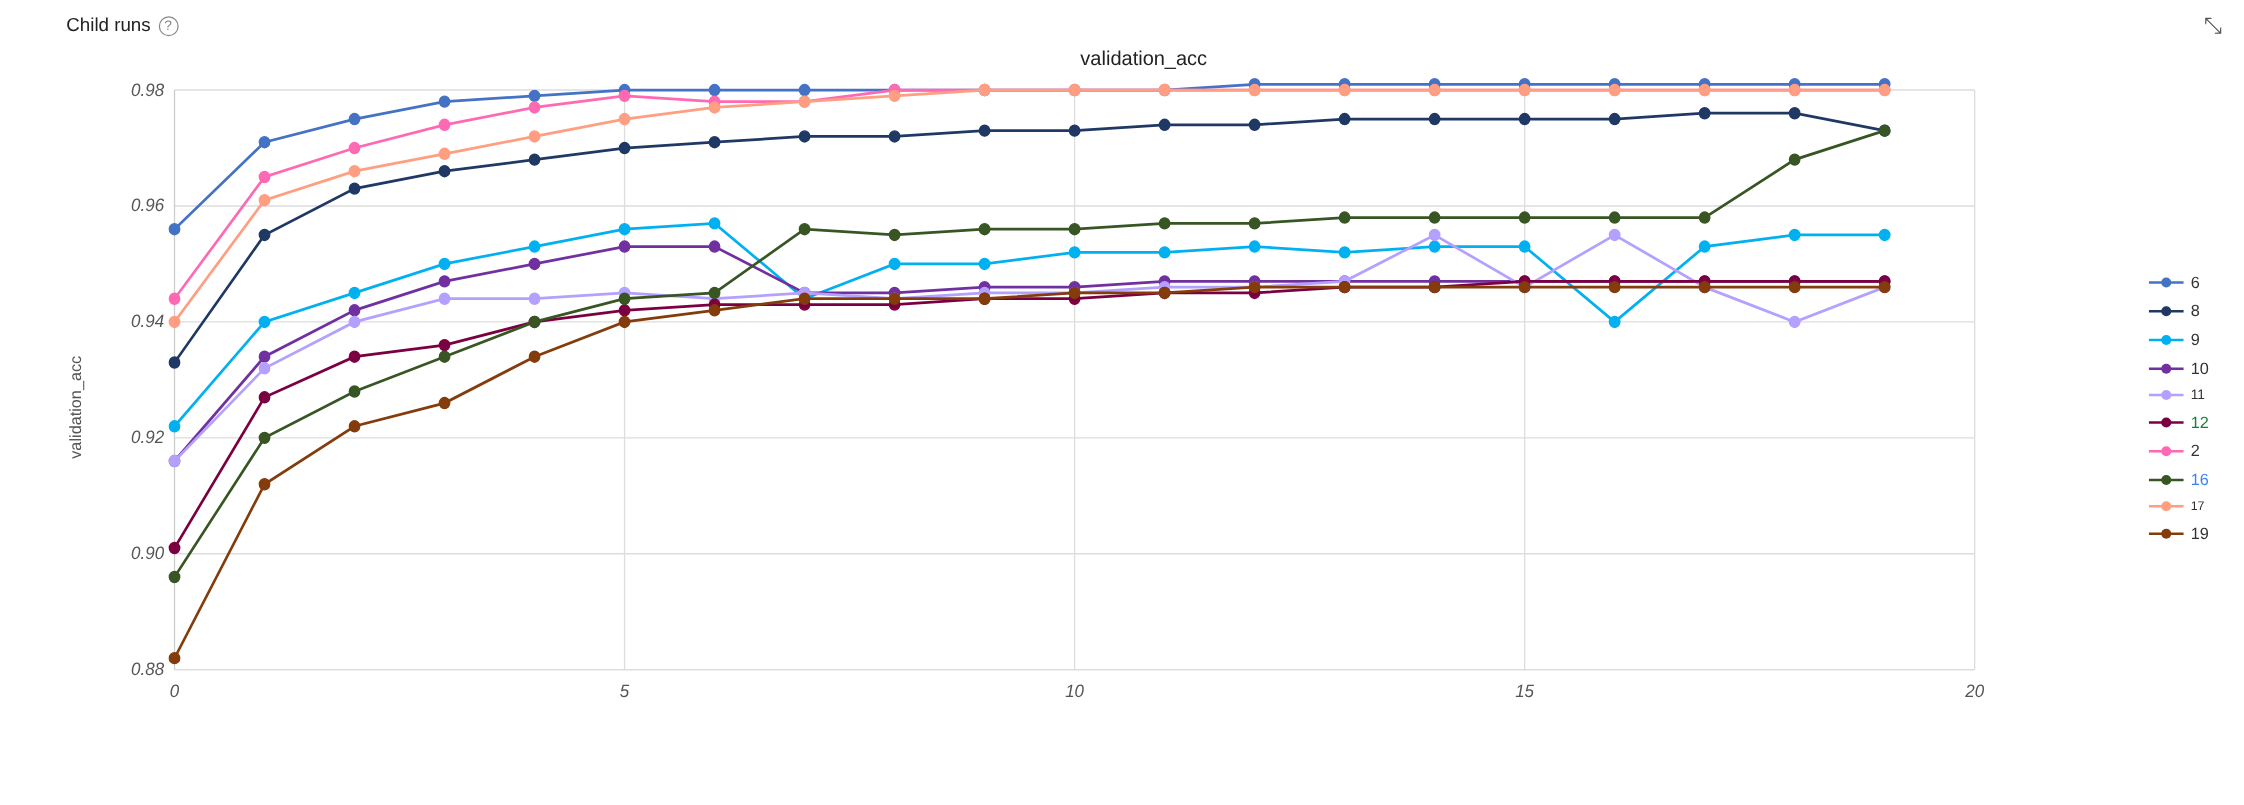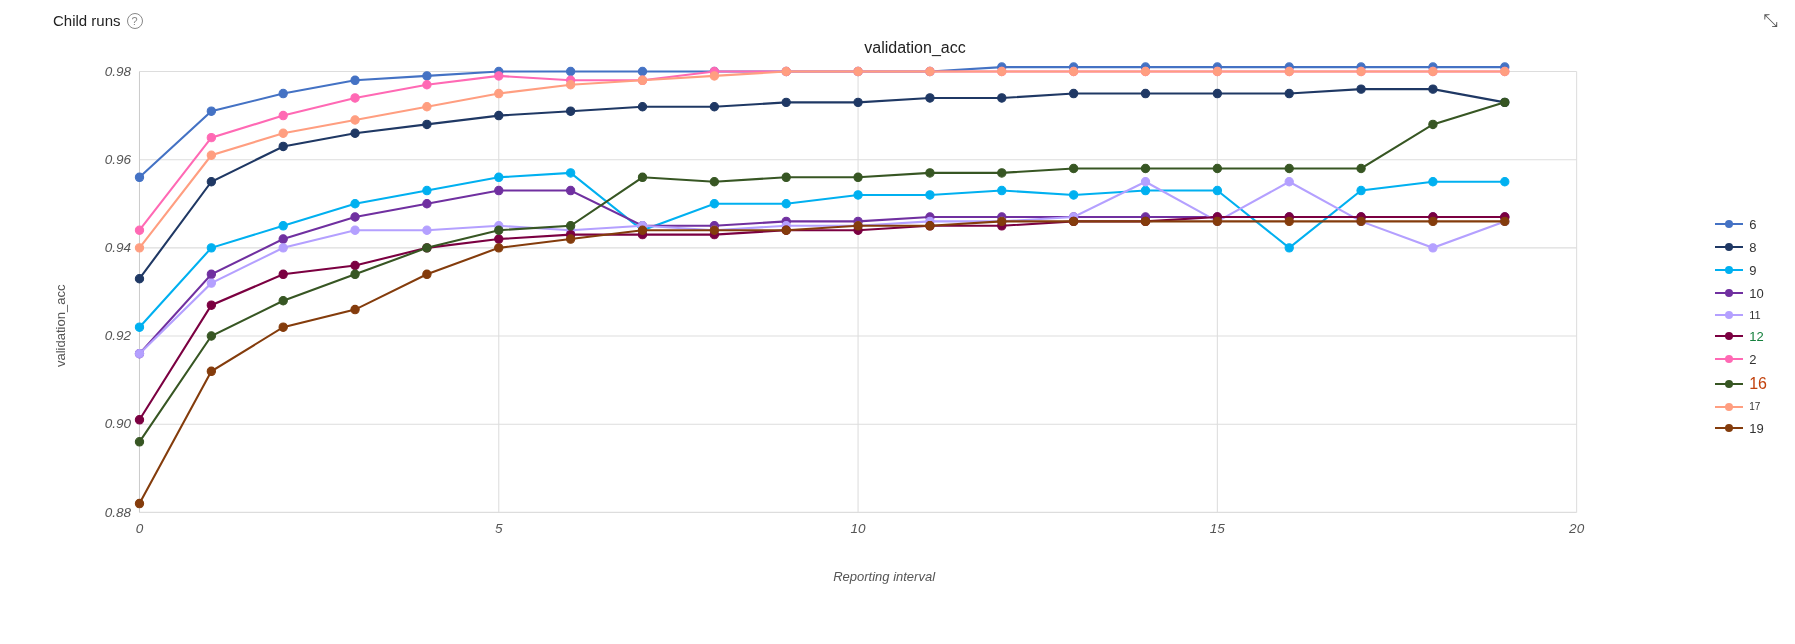--- a/index.html
+++ b/index.html
@@ -363,21 +363,20 @@
             <circle cx="888" cy="152.80000000000018" r="4" fill="#843C0C" stroke="#843C0C"></circle>
             <circle cx="957" cy="152.80000000000018" r="4" fill="#843C0C" stroke="#843C0C"></circle>
             <circle cx="1026" cy="152.80000000000018" r="4" fill="#843C0C" stroke="#843C0C"></circle>
             <circle cx="1095" cy="152.80000000000018" r="4" fill="#843C0C" stroke="#843C0C"></circle>
             <circle cx="1164" cy="152.80000000000018" r="4" fill="#843C0C" stroke="#843C0C"></circle>
             <circle cx="1233" cy="152.80000000000018" r="4" fill="#843C0C" stroke="#843C0C"></circle>
             <circle cx="1302" cy="152.80000000000018" r="4" fill="#843C0C" stroke="#843C0C"></circle>
             <circle cx="1371" cy="152.80000000000018" r="4" fill="#843C0C" stroke="#843C0C"></circle>
           </svg>
       </div>
-      <div class="x-label">Reporting interval</div>
     </div>
     <div class="legend" id="legend-container">
     <div class="legend-item">
     <svg width="28" height="12">
       <line x1="0" y1="6" x2="28" y2="6" stroke="#4472C4" stroke-width="2"></line>
       <circle cx="14" cy="6" r="4" fill="#4472C4"></circle>
     </svg>
     <span style="font-size:13px;color:#333">6</span>
   </div>
         <div class="legend-item">
@@ -420,21 +419,21 @@
       <line x1="0" y1="6" x2="28" y2="6" stroke="#FF69B4" stroke-width="2"></line>
       <circle cx="14" cy="6" r="4" fill="#FF69B4"></circle>
     </svg>
     <span style="font-size:13px;color:#333">2</span>
   </div>
         <div class="legend-item">
     <svg width="28" height="12">
       <line x1="0" y1="6" x2="28" y2="6" stroke="#375623" stroke-width="2"></line>
       <circle cx="14" cy="6" r="4" fill="#375623"></circle>
     </svg>
-    <span style="font-size:16px;color:#c2410c">16</span>
+    <span style="font-size:13px;color:#3b82f6">16</span>
   </div>
         <div class="legend-item">
     <svg width="28" height="12">
       <line x1="0" y1="6" x2="28" y2="6" stroke="#FF9E80" stroke-width="2"></line>
       <circle cx="14" cy="6" r="4" fill="#FF9E80"></circle>
     </svg>
     <span style="font-size:10px;color:#333">17</span>
   </div>
         <div class="legend-item">
     <svg width="28" height="12">

